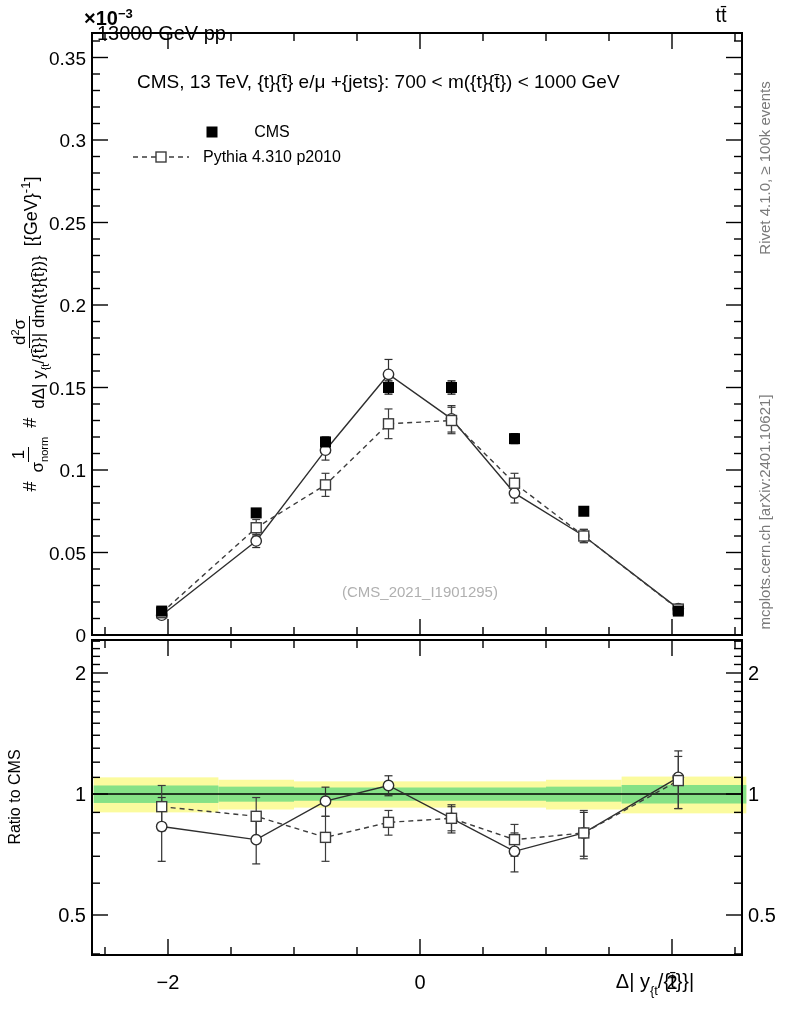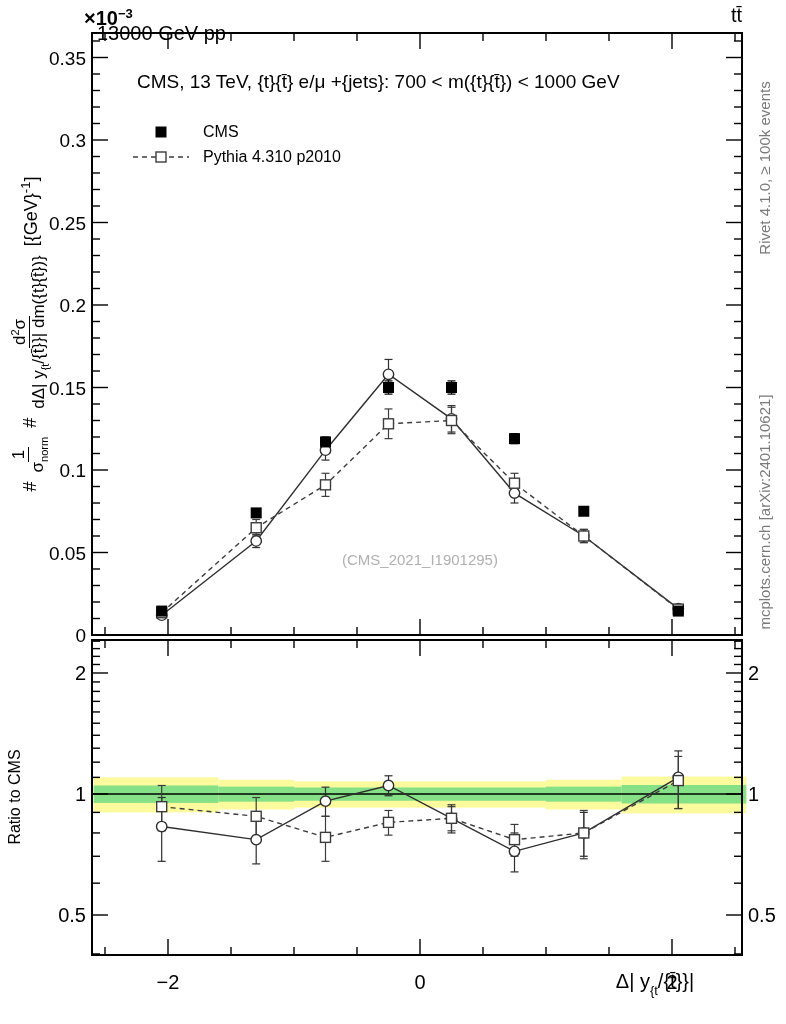--- a/index.html
+++ b/index.html
@@ -5,42 +5,42 @@
   html,body{margin:0;padding:0;background:#fff;}
   #fig{position:relative;width:786px;height:1024px;background:#fff;overflow:hidden;
        font-family:"Liberation Sans", sans-serif;color:#000;}
   #plot-svg{position:absolute;left:0;top:0;}
   .abs{position:absolute;white-space:nowrap;}
   .hdr{font-size:20px;}
   .sup{font-size:13px;vertical-align:7px;}
   .sub{font-size:13px;vertical-align:-7px;}
   #panel-title{left:112px;top:71px;font-size:19px;margin-left:25px;}
   #legend{left:133px;top:119px;list-style:none;margin:0;padding:0;}
-  #legend li{display:flex;align-items:center;height:25px;}
+  #legend li{display:flex;align-items:center;height:25px;justify-content:center;}
   #legend .sym{width:56px;height:18px;flex:0 0 56px;}
   #legend .lab{font-size:16px;padding-left:14px;}
-  #watermark{left:300px;top:551px;width:240px;text-align:center;
+  #watermark{left:300px;top:583px;width:240px;text-align:center;
              font-size:15px;color:#b0b0b0;}
   .rot{transform:rotate(-90deg);}
   #ylabel-main{left:-290px;top:311px;width:640px;height:46px;display:flex;
                align-items:center;justify-content:center;gap:7px;font-size:18px;}
   .frac{display:inline-flex;flex-direction:column;align-items:center;line-height:1.1;font-size:17px;}
   .frac .num{border-bottom:1.6px solid #000;padding:0 3px;}
   .frac .den{padding:0 2px;}
   .fsub{font-size:11px;vertical-align:-5px;}
   .fsup{font-size:11px;vertical-align:6px;}
   #ratio-label{left:-134px;top:787px;width:300px;height:20px;text-align:center;
                font-size:16px;}
   .side-text{color:#7a7a7a;font-size:15px;text-align:center;}
   #side-top{left:626px;top:158px;width:280px;height:20px;}
   #side-bottom{left:636px;top:502px;width:260px;height:20px;}
   #xlabel{left:560px;top:970px;width:190px;text-align:center;font-size:20px;}
   #scale-factor{left:84px;top:6px;font-weight:bold;}
   #energy-label{left:97px;top:22px;}
-  #process-label{left:700px;top:4px;width:42px;text-align:right;}
+  #process-label{left:700px;top:4px;width:42px;text-align:center;}
 </style>
 </head>
 <body>
 
 <div id="fig">
 
   <svg id="plot-svg" width="786" height="1024">
       <rect x="93.66000000000003" y="777.3620736262578" width="124.73999999999995" height="35.0303006805932" fill="#fbfb9e"></rect>
       <rect x="218.39999999999998" y="779.7588998369597" width="75.60000000000002" height="29.74801869341286" fill="#fbfb9e"></rect>
       <rect x="294" y="781.375264162417" width="63" height="26.234178077850856" fill="#fbfb9e"></rect>

